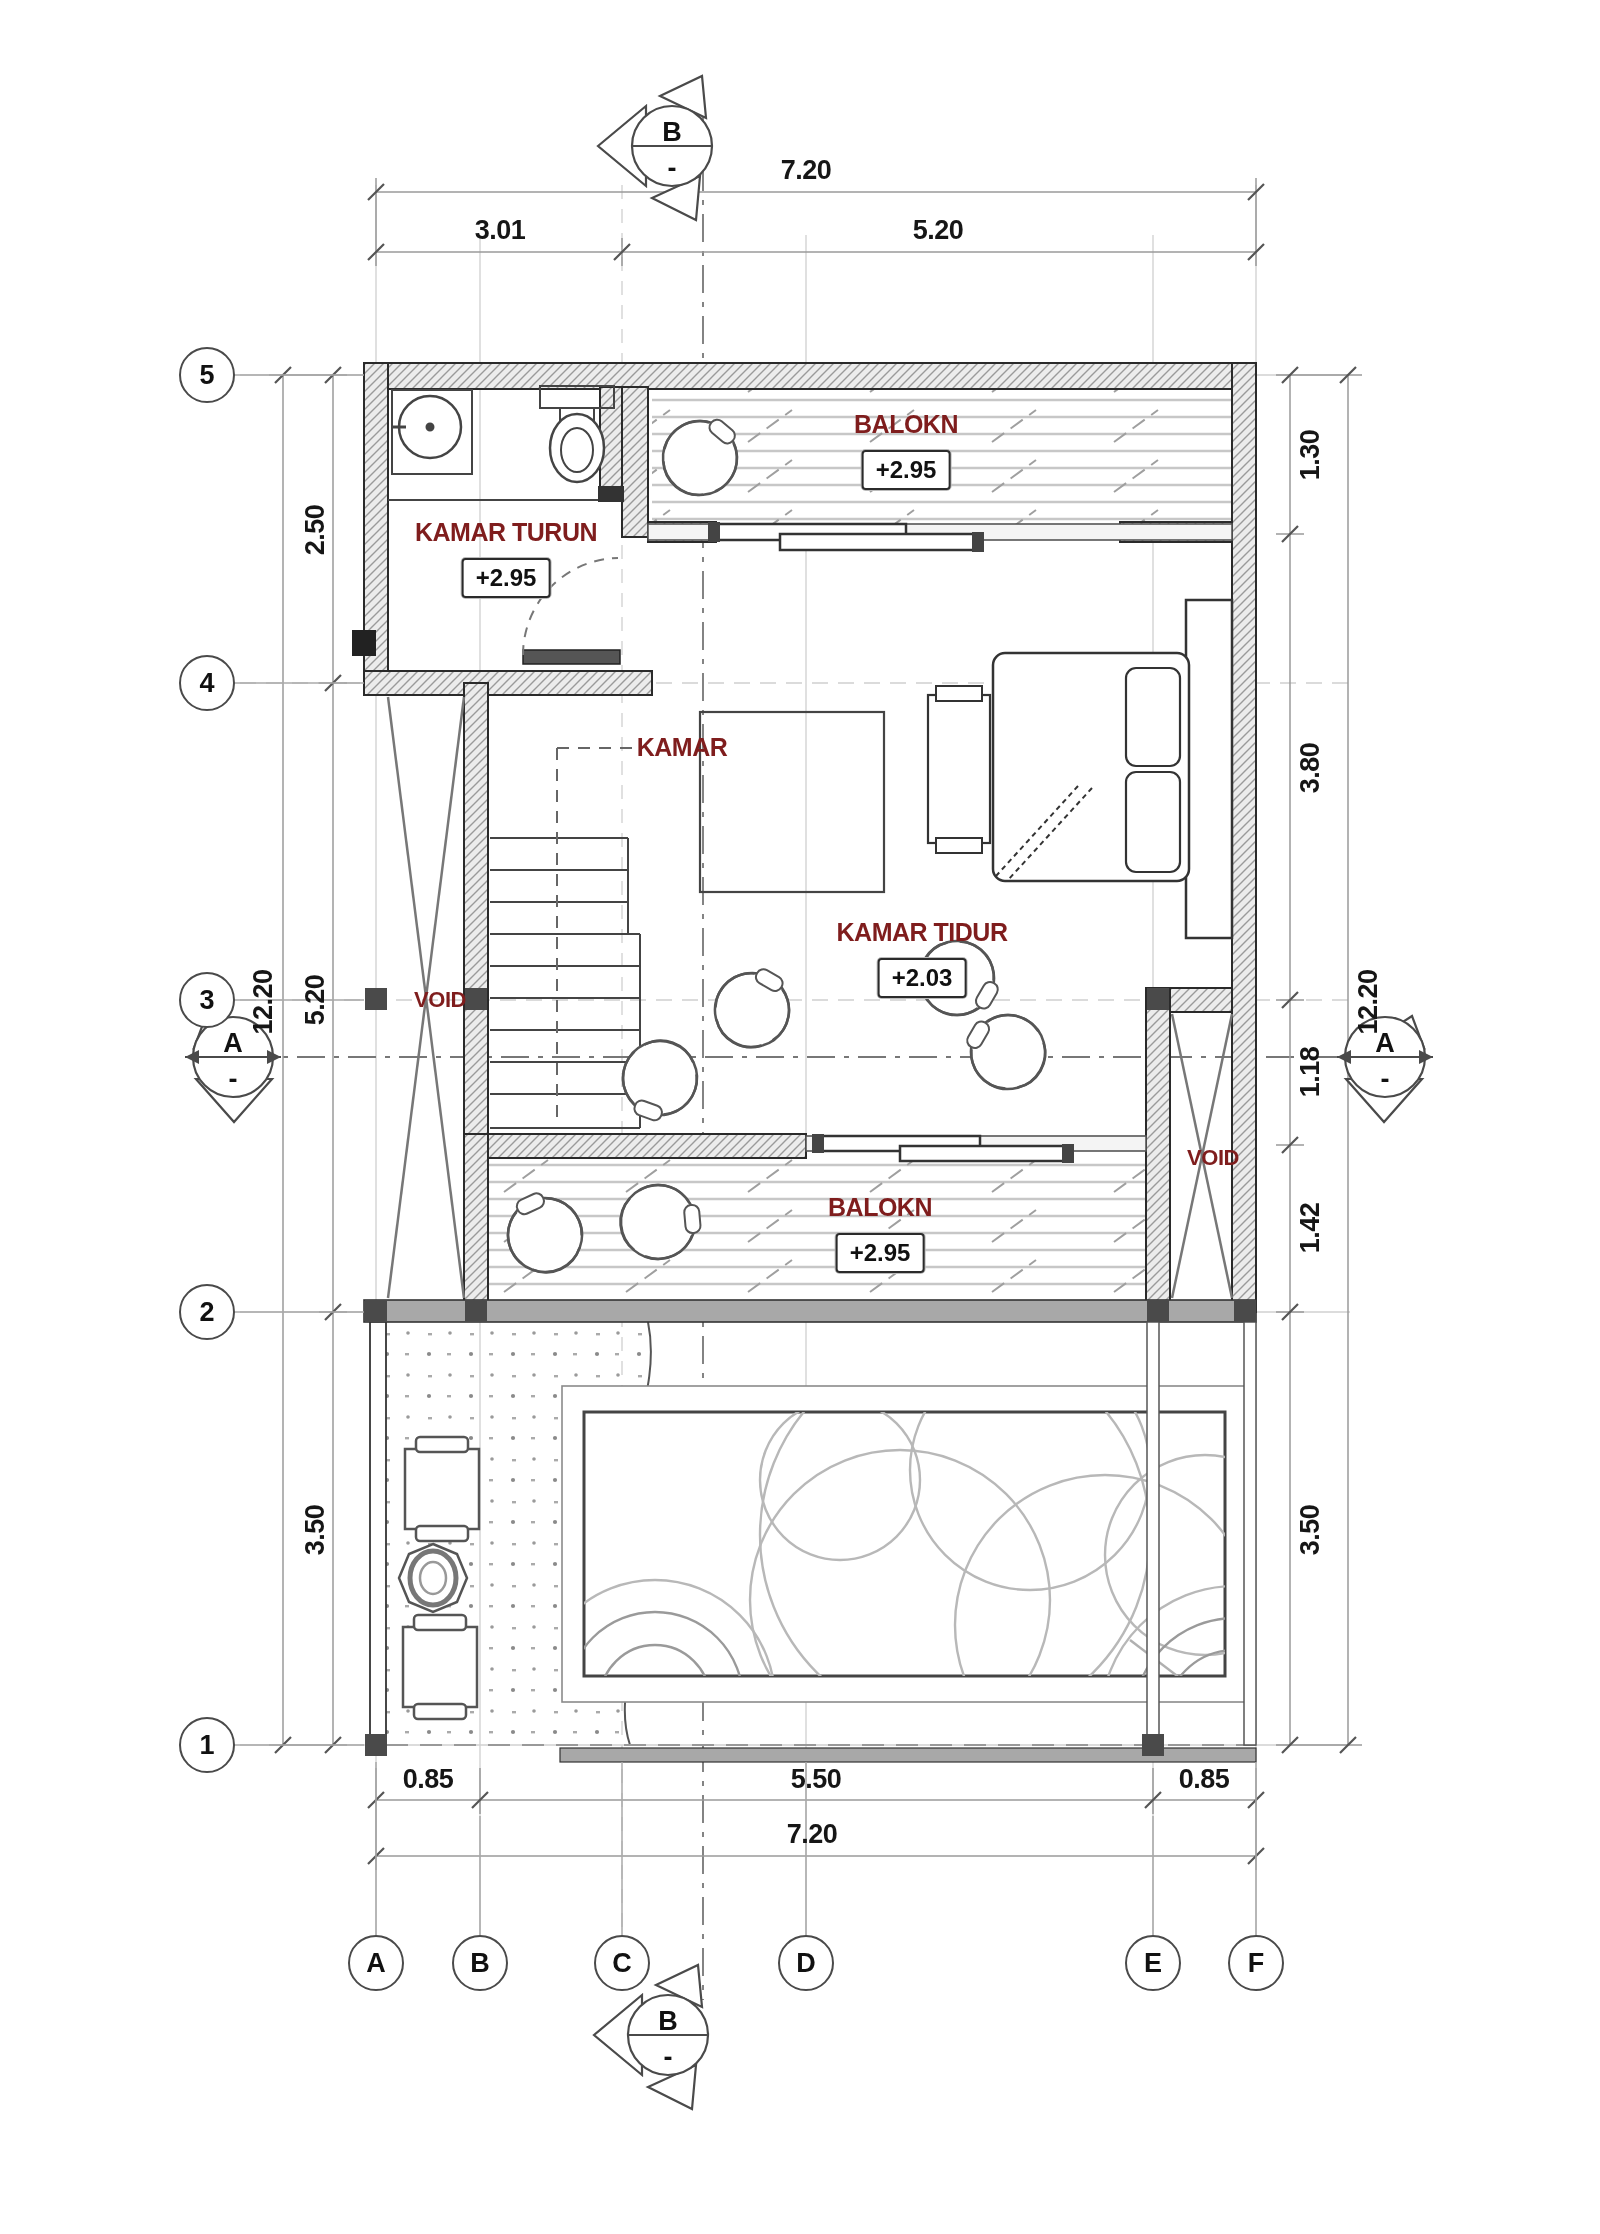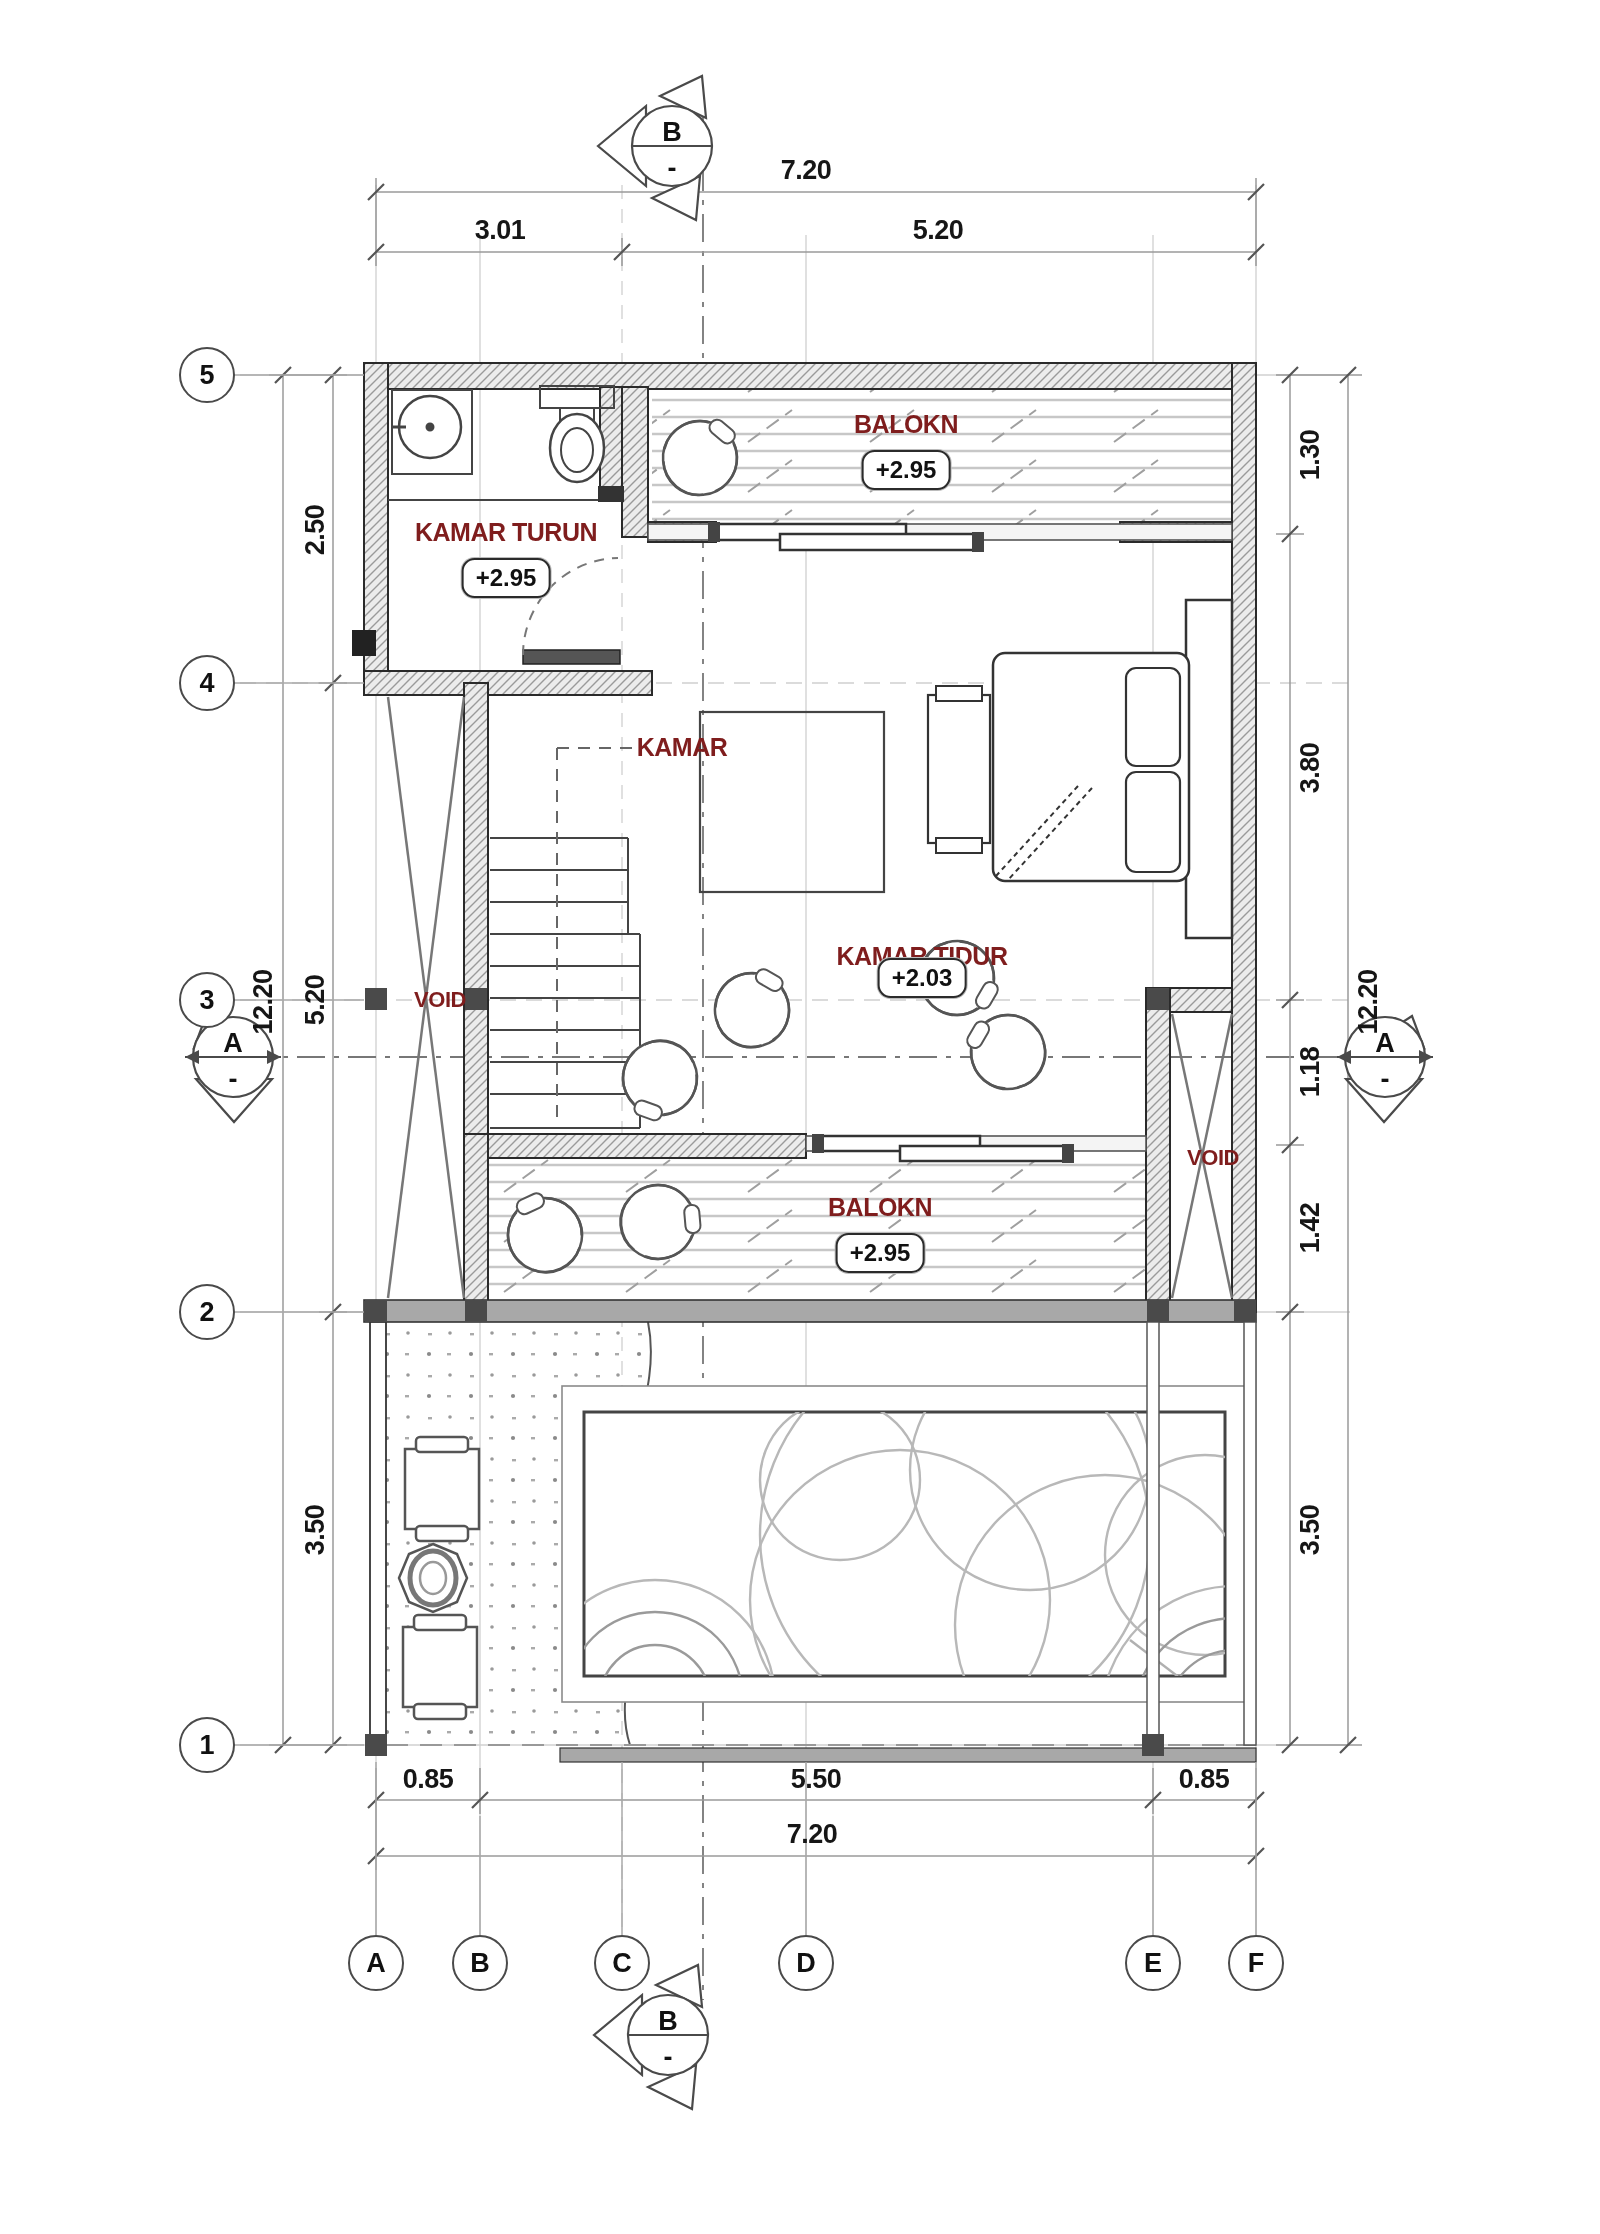--- a/index.html
+++ b/index.html
@@ -3,21 +3,21 @@
 <meta charset="utf-8">
 <style>
   html,body{margin:0;padding:0;background:#fff;}
   body{width:1600px;height:2234px;position:relative;font-family:"Liberation Sans",sans-serif;}
   #stage{position:absolute;left:0;top:0;width:1600px;height:2234px;}
   svg{position:absolute;left:0;top:0;}
   .lbl{position:absolute;transform:translate(-50%,-50%);font-weight:700;font-size:25px;color:#7f1d1d;
        letter-spacing:-0.5px;white-space:nowrap;}
   .lbl.small{font-size:22px;margin-left:12px;}
   .badge{position:absolute;transform:translate(-50%,-50%);font-weight:700;font-size:24px;color:#111;
-       border:2.5px solid #2b2b2b;border-radius:13px;background:#fff;padding:4px 12px;white-space:nowrap;
+       border:2.5px solid #2b2b2b;border-radius:4px;background:#fff;padding:4px 12px;white-space:nowrap;
        box-shadow:0 0 0 1px #bbb;}
   .dim{position:absolute;transform:translate(-50%,-50%);font-weight:700;font-size:27px;color:#161616;
        letter-spacing:-0.5px;white-space:nowrap;}
   .dim.rot{transform:translate(-50%,-50%) rotate(-90deg);}
   .bubble{position:absolute;width:52px;height:52px;border:2.5px solid #4a4a4a;border-radius:50%;
        background:#fff;transform:translate(-50%,-50%);text-align:center;line-height:52px;
        font-weight:700;font-size:27px;color:#111;}
   .seclet{position:absolute;transform:translate(-50%,-50%);font-weight:700;font-size:27px;color:#111;}
 </style>
 </head>
@@ -330,21 +330,21 @@
   <path d="M1337,1057 l14,-7 l0,14 z M1433,1057 l-14,-7 l0,14 z" fill="#4a4a4a" stroke="none"></path>
 </g>
 </svg>
 
 <div class="lbl" style="left:506px;top:532px;">KAMAR TURUN</div>
 <div class="badge" style="left:506px;top:578px;">+2.95</div>
 
 <div class="lbl" style="left:906px;top:424px;">BALOKN</div>
 <div class="badge" style="left:906px;top:470px;">+2.95</div>
 
-<div class="lbl" style="left:922px;top:956px;">KAMAR TIDUR</div>
+<div class="lbl" style="left:922px;top:932px;">KAMAR TIDUR</div>
 <div class="badge" style="left:922px;top:978px;">+2.03</div>
 
 <div class="lbl" style="left:880px;top:1207px;">BALOKN</div>
 <div class="badge" style="left:880px;top:1253px;">+2.95</div>
 
 <div class="lbl" style="left:682px;top:747px;">KAMAR</div>
 <div class="lbl small" style="left:428px;top:1000px;">VOID</div>
 <div class="lbl small" style="left:1201px;top:1158px;">VOID</div>
 
 <div class="dim" style="left:806px;top:170px;">7.20</div>

